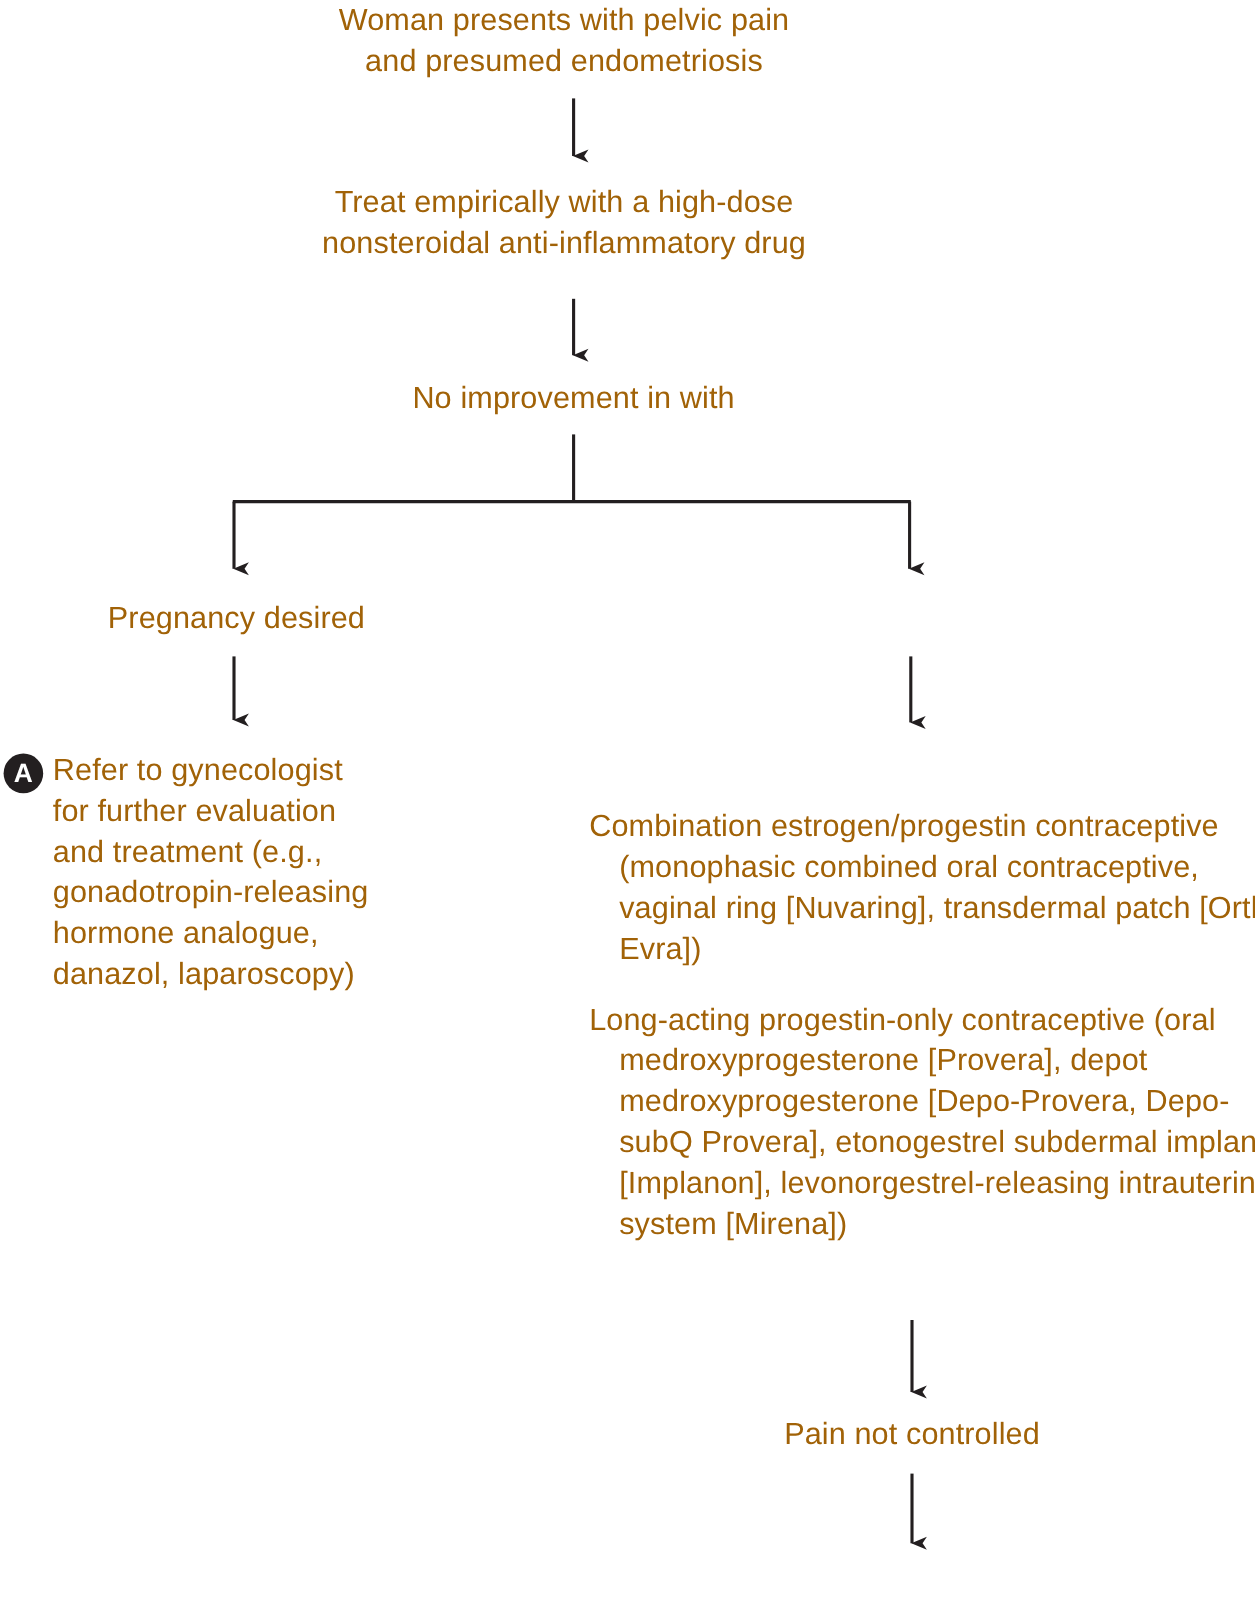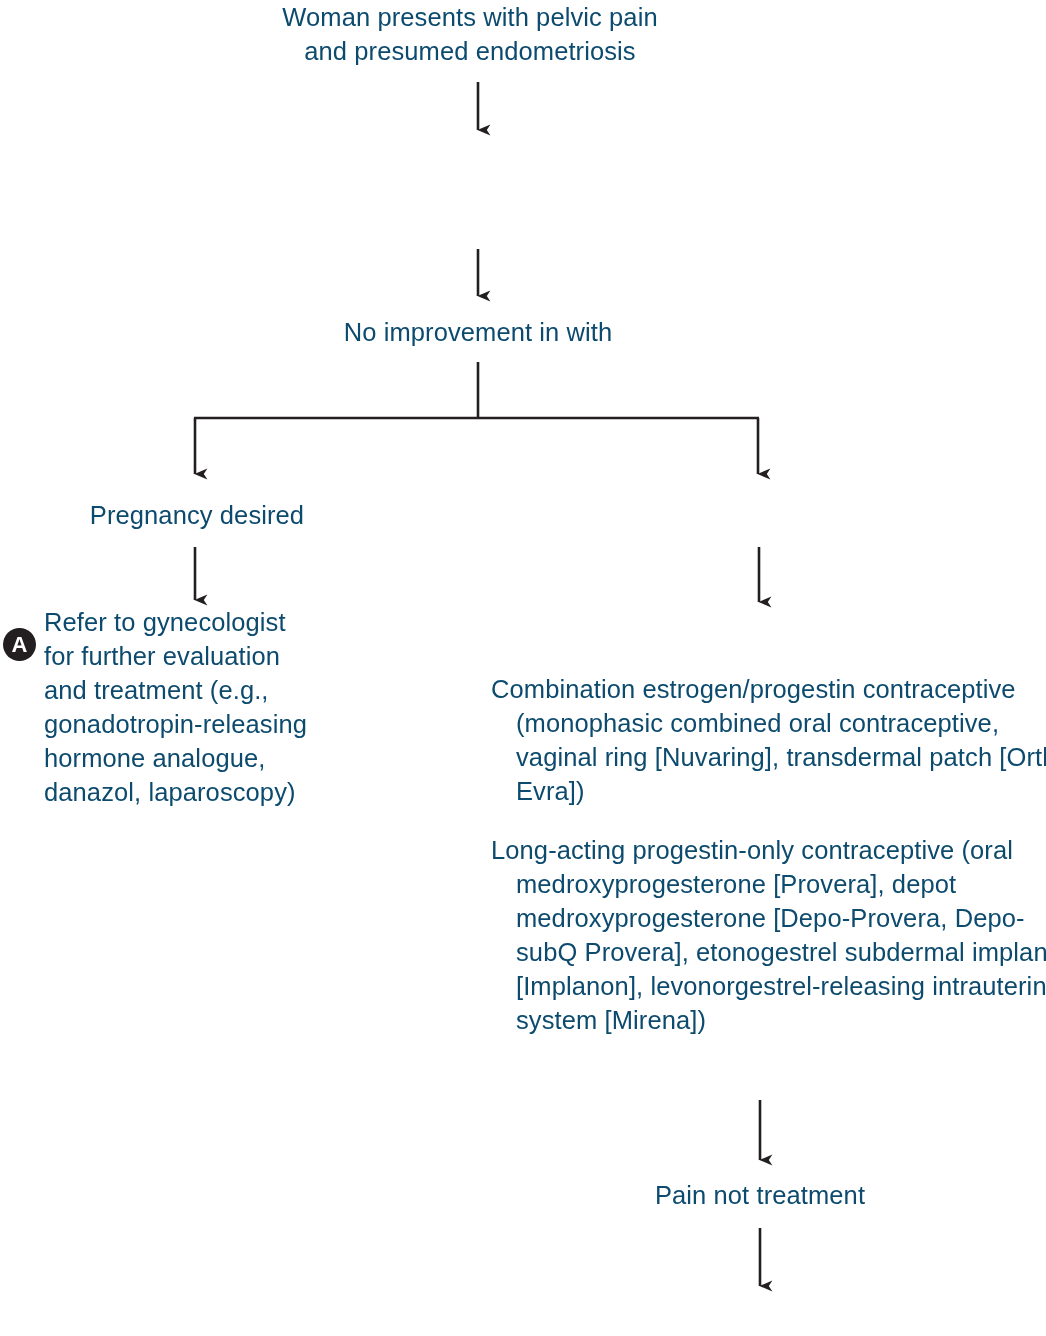--- a/index.html
+++ b/index.html
@@ -23,39 +23,39 @@
   .svg-layer {
     position: absolute;
     left: 0;
     top: 0;
     width: 1046px;
     height: 1336px;
     pointer-events: none;
   }
   .node {
     position: absolute;
-    color: #0c4a6e;
+    color: #a16207;
     font-size: 25.5px;
     line-height: 34px;
     letter-spacing: 0.1px;
     white-space: pre-wrap;
   }
   .node-center {
     text-align: center;
   }
   .node-left {
     text-align: left;
   }
   
   #node-start        { left: 200px; top: 0px;    width: 540px; }
   #node-nsaid        { left: 190px; top: 152px;  width: 560px; }
   #node-noimprove    { left: 268px; top: 315px;  width: 420px; }
   #node-preg-yes     { left: 47px;  top: 498px;  width: 300px; }
   #node-preg-no      { left: 600px; top: 498px;  width: 320px; }
-  #node-refer        { left: 44px;  top: 605px;  width: 330px; }
+  #node-refer        { left: 44px;  top: 625px;  width: 330px; }
   #node-treat-head   { left: 467px; top: 625px;  width: 580px; }
   #node-bullet-1     { left: 491px; top: 672px;  width: 556px; }
   #node-bullet-2     { left: 491px; top: 833px;  width: 556px; }
   #node-pain-nc      { left: 590px; top: 1178px; width: 340px; }
   #node-goto         { left: 620px; top: 1296px; width: 280px; }
 
   .hang {
     padding-left: 25px;
     text-indent: -25px;
   }
@@ -118,39 +118,41 @@
     </g>
 
     <g>
       <line x1="760" y1="1228" x2="760" y2="1286" stroke="#231f20" stroke-width="2.6" marker-end="url(#barb)"></line>
     </g>
   </svg>
 
   <div class="node node-center" id="node-start">Woman presents with pelvic pain
 and presumed endometriosis</div>
 
+  <div class="node node-center" id="node-nsaid">Treat empirically with a high-dose
+nonsteroidal anti-inflammatory drug</div>
 
   <div class="node node-center" id="node-noimprove">No improvement in with</div>
 
   <div class="node node-center" id="node-preg-yes">Pregnancy desired</div>
 
 
   <span class="badge badge-float">A</span>
 
   <div class="node node-left" id="node-refer">Refer to gynecologist
 for further evaluation
 and treatment (e.g.,
 gonadotropin-releasing
 hormone analogue,
 danazol, laparoscopy)</div>
 
 
   <div class="node node-left hang" id="node-bullet-1">Combination estrogen/progestin contraceptive (monophasic combined oral contraceptive, vaginal ring [Nuvaring], transdermal patch [Ortho Evra])</div>
 
   <div class="node node-left hang" id="node-bullet-2">Long-acting progestin-only contraceptive (oral medroxyprogesterone [Provera], depot medroxyprogesterone [Depo-Provera, Depo-subQ Provera], etonogestrel subdermal implant [Implanon], levonorgestrel-releasing intrauterine system [Mirena])</div>
 
-  <div class="node node-center" id="node-pain-nc">Pain not treatment</div>
+  <div class="node node-center" id="node-pain-nc">Pain not controlled</div>
 
   <div class="node" id="node-goto">
     
   </div>
 
 </div>
 
 </body></html>

